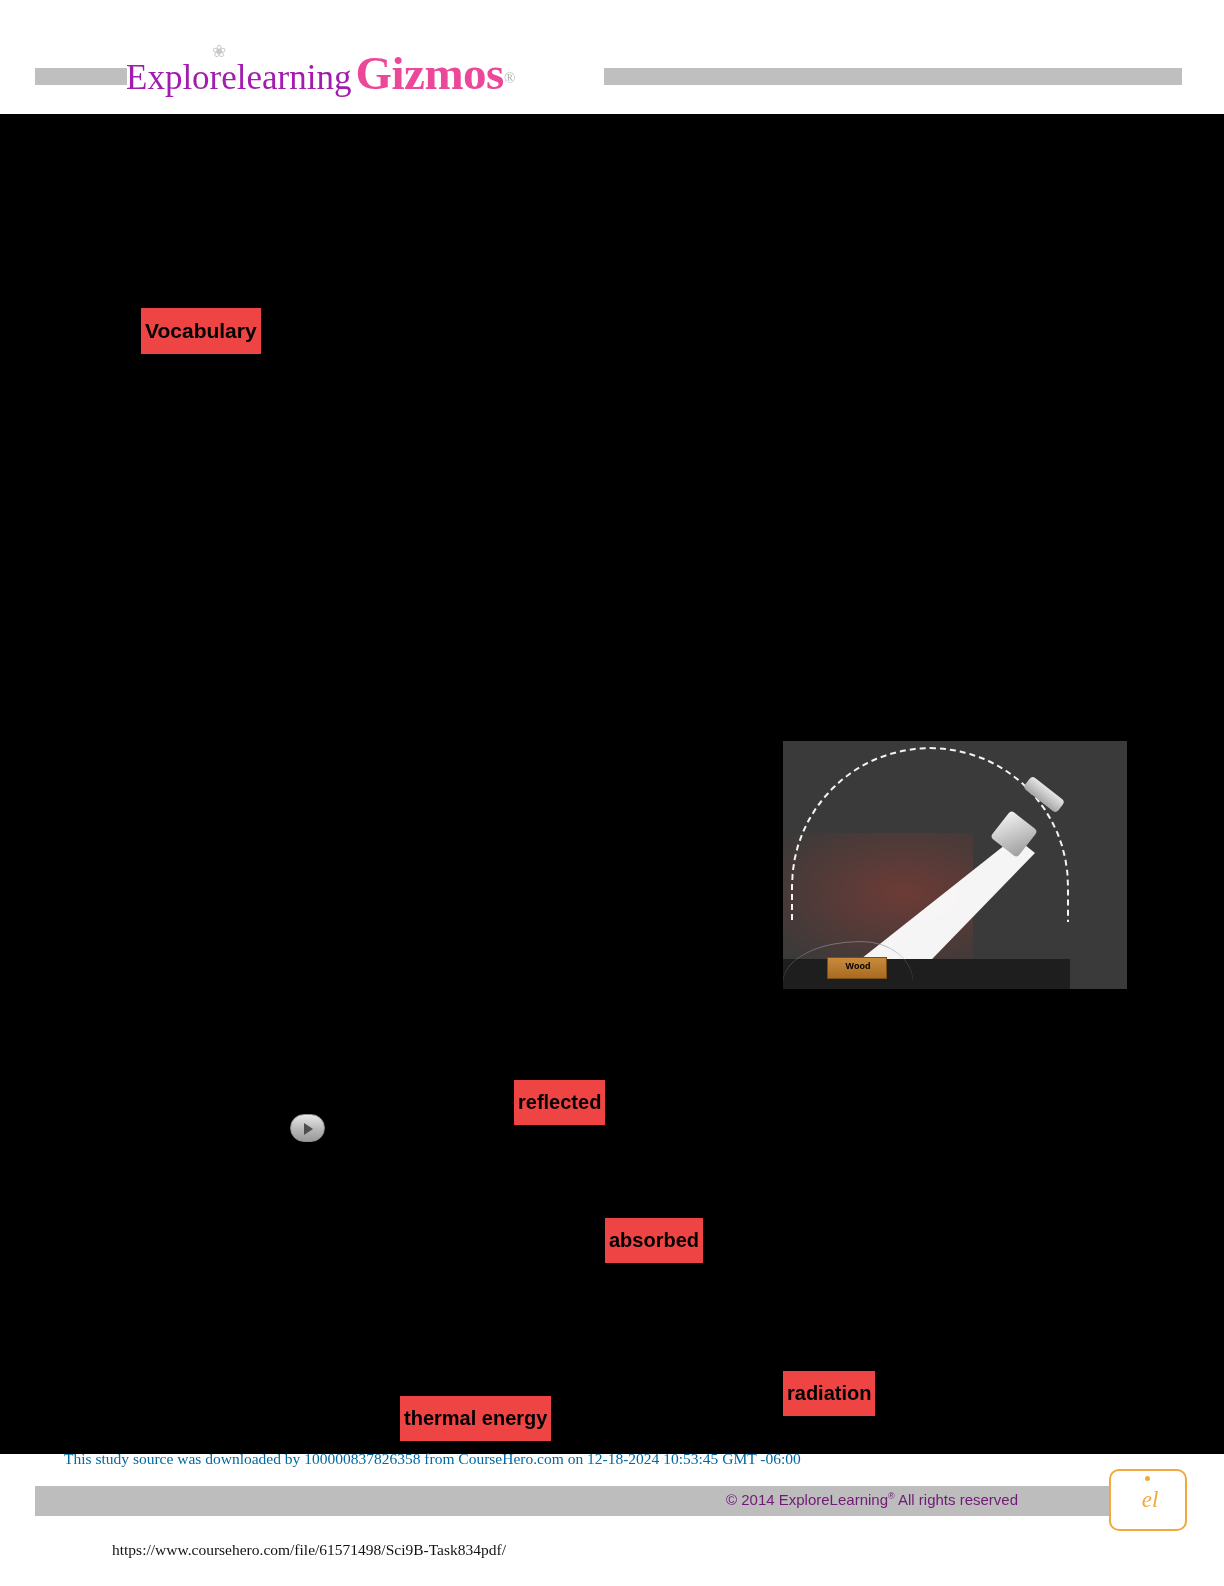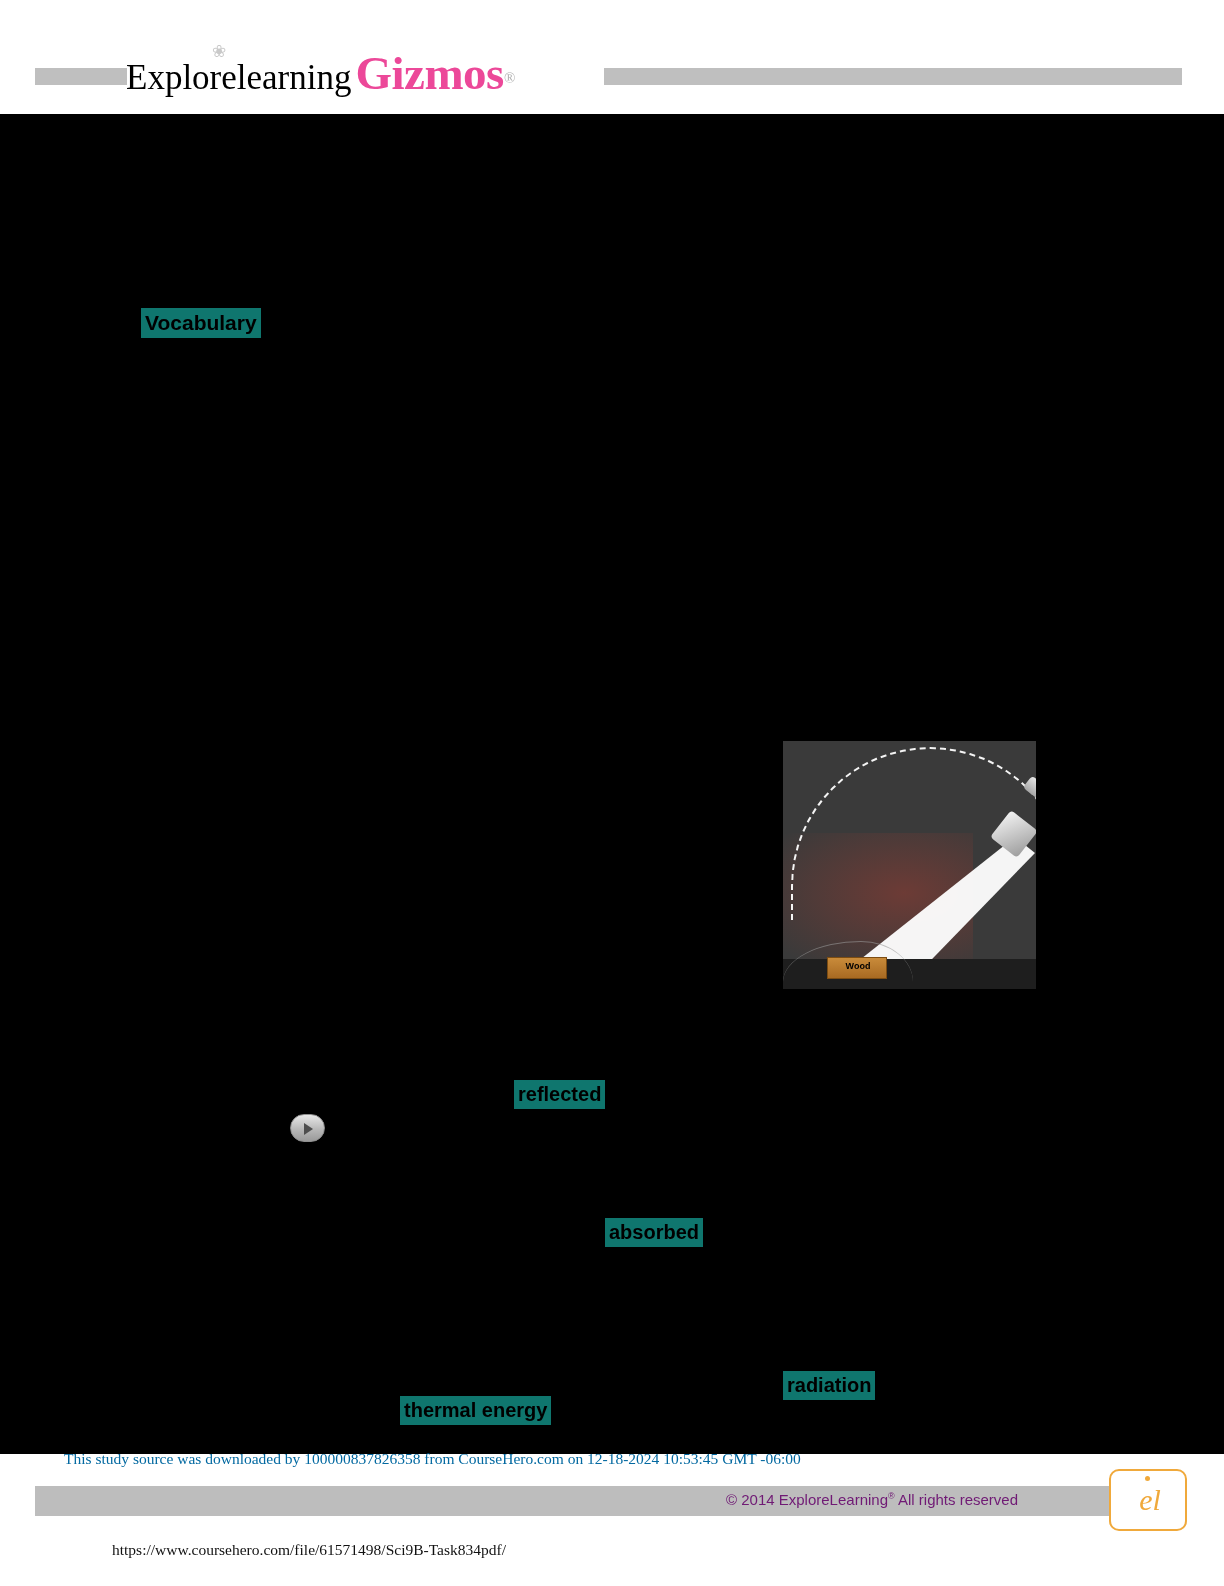--- a/index.html
+++ b/index.html
@@ -47,21 +47,21 @@
     position: absolute;
     left: 126px;
     top: 46px;
     width: 480px;
     height: 50px;
     white-space: nowrap;
   }
   .brand-explore {
     font-family: "Liberation Serif", serif;
     font-size: 35px;
-    color: #000000;
+    color: #a21caf;
     letter-spacing: 0px;
     vertical-align: baseline;
   }
   .brand-gizmos {
     font-family: "Liberation Serif", serif;
     font-weight: bold;
     font-size: 47px;
     color: #ec4899;
     letter-spacing: -0.5px;
     vertical-align: baseline;
@@ -93,22 +93,22 @@
     height: 1340px;
     background: #000000;
   }
 
   
   .hl {
     position: absolute;
     font-family: "Liberation Sans", sans-serif;
     font-weight: bold;
     color: #000000;
-    background: #0f766e;
-    padding: 3px 4px;
+    background: #ef4444;
+    padding: 11px 4px;
     white-space: nowrap;
     line-height: 1.15;
   }
   .hl-vocabulary { left: 141px; top: 308px; font-size: 21px; }
   .hl-reflected  { left: 514px; top: 1080px; font-size: 20px; }
   .hl-absorbed   { left: 605px; top: 1218px; font-size: 20px; }
   .hl-radiation  { left: 783px; top: 1371px; font-size: 20px; }
   .hl-thermal    { left: 400px; top: 1396px; font-size: 20px; }
 
   
@@ -132,21 +132,21 @@
     border-left: 9px solid #4e4e4e;
     border-top: 6px solid transparent;
     border-bottom: 6px solid transparent;
   }
 
   
   .gizmo {
     position: absolute;
     left: 783px;
     top: 741px;
-    width: 253px;
+    width: 344px;
     height: 248px;
     background: #3a3a3a;
     overflow: hidden;
   }
   .gizmo .floor {
     position: absolute;
     left: 0;
     bottom: 0;
     width: 287px;
     height: 30px;
@@ -280,21 +280,21 @@
     box-sizing: border-box;
   }
   .el-logo .swirl {
     position: absolute;
     left: 10px;
     top: 6px;
     width: 58px;
     height: 46px;
     font-family: "Liberation Serif", serif;
     font-style: italic;
-    font-size: 30px;
+    font-size: 23px;
     color: #f0a93b;
     text-align: center;
     line-height: 46px;
   }
   .el-logo .dot {
     position: absolute;
     left: 34px;
     top: 5px;
     width: 5px;
     height: 5px;

